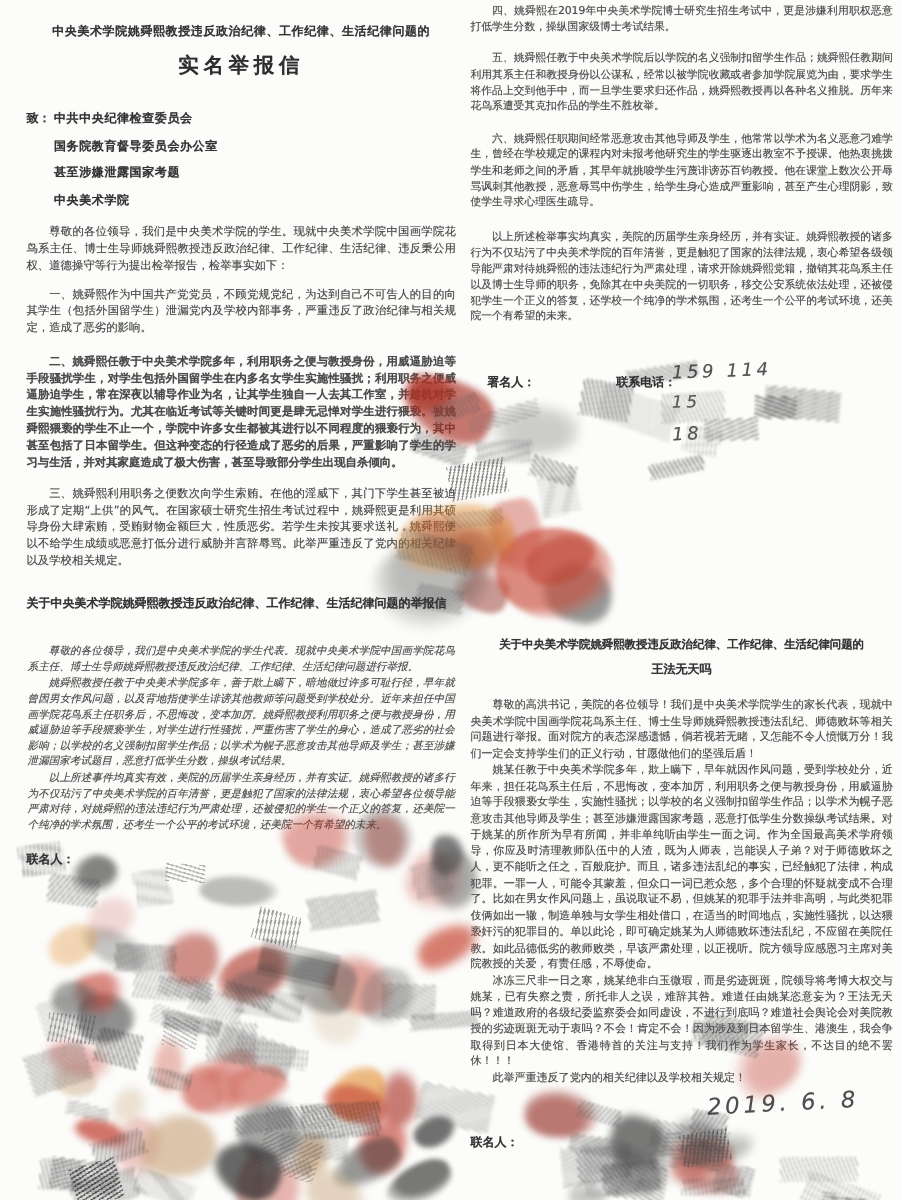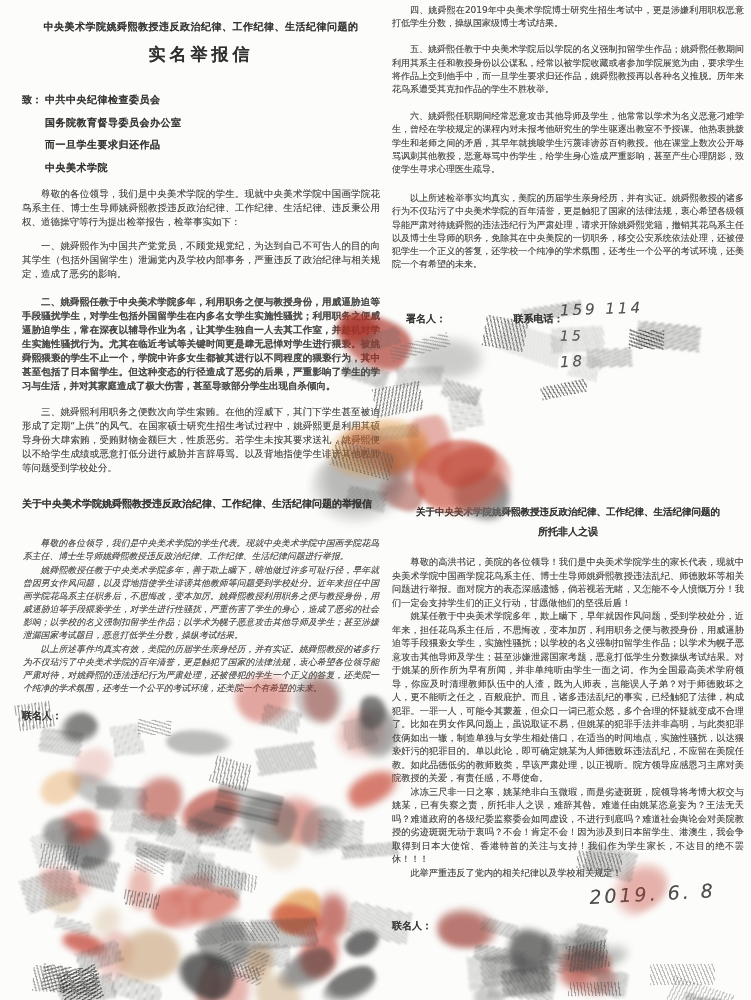--- a/index.html
+++ b/index.html
@@ -29,21 +29,21 @@
   .col-right p.r0{margin-top:4px;} .col-right p.r1{margin-top:13px;}
   .col-right p.r2{margin-top:14px;} .col-right p.r3{margin-top:16px;}
   .signer-row{position:absolute;left:4px;top:312px;font-size:10px;font-weight:bold;color:#333;margin-left:10px;}
   .signer-row .phone-label{margin-left:64px;}
   .hand{font-family:"DejaVu Sans",sans-serif;font-style:italic;color:#2f2f2f;}
   .phone-lines{position:absolute;left:168px;top:300px;}
   .phone-line{letter-spacing:3px;opacity:.82;}
   .phone-line.l1{font-size:15px;transform:rotate(-2deg);}
   .phone-line.l2{font-size:14px;margin-top:9px;transform:rotate(-1deg);}
   .phone-line.l3{font-size:15px;margin-top:8px;transform:rotate(-3deg);}
-  .family{position:absolute;left:0;top:505px;width:352px;}
+  .family{position:absolute;left:0;top:531px;width:352px;}
   .family-title{font-size:9.5px;font-weight:bold;text-align:center;color:#333;line-height:13px;}
   .family-title2{margin-top:7px;font-size:10px;font-weight:bold;text-align:center;color:#333;}
   .family p{margin:0;font-size:9.2px;line-height:13.5px;text-align:justify;text-indent:2em;color:#4c4c4c;}
   .family p.first{margin-top:16px;}
   .date-hand{margin-top:8px;padding-right:28px;text-align:right;font-size:19px;letter-spacing:3px;transform:rotate(-3deg);opacity:.85;}
   .family .signer-label{display:block;margin-top:10px;}
   .smudge-field{position:absolute;pointer-events:none;}
   .blob,.scribble{position:absolute;pointer-events:none;}
 </style>
 </head>
@@ -52,28 +52,28 @@
 <div class="page">
 
   <section class="col col-left soft">
     <div class="hdr">中央美术学院姚舜熙教授违反政治纪律、工作纪律、生活纪律问题的</div>
     <div class="main-title">实名举报信</div>
 
     <div class="addr">
       <span class="prefix">致：</span>
       <div class="addr-line">中共中央纪律检查委员会</div>
       <div class="addr-line">国务院教育督导委员会办公室</div>
-      <div class="addr-line">而一旦学生要求归还作品</div>
+      <div class="addr-line">甚至涉嫌泄露国家考题</div>
       <div class="addr-line">中央美术学院</div>
     </div>
 
     <p class="body m1">尊敬的各位领导，我们是中央美术学院的学生。现就中央美术学院中国画学院花鸟系主任、博士生导师姚舜熙教授违反政治纪律、工作纪律、生活纪律、违反秉公用权、道德操守等行为提出检举报告，检举事实如下：</p>
     <p class="body m2">一、姚舜熙作为中国共产党党员，不顾党规党纪，为达到自己不可告人的目的向其学生（包括外国留学生）泄漏党内及学校内部事务，严重违反了政治纪律与相关规定，造成了恶劣的影响。</p>
     <p class="body m3">二、姚舜熙任教于中央美术学院多年，利用职务之便与教授身份，用威逼胁迫等手段骚扰学生，对学生包括外国留学生在内多名女学生实施性骚扰；利用职务之便威逼胁迫学生，常在深夜以辅导作业为名，让其学生独自一人去其工作室，并趁机对学生实施性骚扰行为。尤其在临近考试等关键时间更是肆无忌惮对学生进行猥亵。被姚舜熙猥亵的学生不止一个，学院中许多女生都被其进行以不同程度的猥亵行为，其中甚至包括了日本留学生。但这种变态的行径造成了恶劣的后果，严重影响了学生的学习与生活，并对其家庭造成了极大伤害，甚至导致部分学生出现自杀倾向。</p>
-    <p class="body m4">三、姚舜熙利用职务之便数次向学生索贿。在他的淫威下，其门下学生甚至被迫形成了定期“上供”的风气。在国家硕士研究生招生考试过程中，姚舜熙更是利用其硕导身份大肆索贿，受贿财物金额巨大，性质恶劣。若学生未按其要求送礼，姚舜熙便以不给学生成绩或恶意打低分进行威胁并言辞辱骂。以及背地指使学生诽谤其他教师等问题受到学校处分。</p>
+    <p class="body m4">三、姚舜熙利用职务之便数次向学生索贿。在他的淫威下，其门下学生甚至被迫形成了定期“上供”的风气。在国家硕士研究生招生考试过程中，姚舜熙更是利用其硕导身份大肆索贿，受贿财物金额巨大，性质恶劣。若学生未按其要求送礼，姚舜熙便以不给学生成绩或恶意打低分进行威胁并言辞辱骂。此举严重违反了党内的相关纪律以及学校相关规定。</p>
 
     <div class="sub">
       <div class="sub-title">关于中央美术学院姚舜熙教授违反政治纪律、工作纪律、生活纪律问题的举报信</div>
       <p class="first">尊敬的各位领导，我们是中央美术学院的学生代表。现就中央美术学院中国画学院花鸟系主任、博士生导师姚舜熙教授违反政治纪律、工作纪律、生活纪律问题进行举报。</p>
       <p>姚舜熙教授任教于中央美术学院多年，善于欺上瞒下，暗地做过许多可耻行径，早年就曾因男女作风问题，以及背地指使学生诽谤其他教师等问题受到学校处分。近年来担任中国画学院花鸟系主任职务后，不思悔改，变本加厉。姚舜熙教授利用职务之便与教授身份，用威逼胁迫等手段猥亵学生，对学生进行性骚扰，严重伤害了学生的身心，造成了恶劣的社会影响；以学校的名义强制扣留学生作品；以学术为幌子恶意攻击其他导师及学生；甚至涉嫌泄漏国家考试题目，恶意打低学生分数，操纵考试结果。</p>
       <p>以上所述事件均真实有效，美院的历届学生亲身经历，并有实证。姚舜熙教授的诸多行为不仅玷污了中央美术学院的百年清誉，更是触犯了国家的法律法规，衷心希望各位领导能严肃对待，对姚舜熙的违法违纪行为严肃处理，还被侵犯的学生一个正义的答复，还美院一个纯净的学术氛围，还考生一个公平的考试环境，还美院一个有希望的未来。</p>
     </div>
 
     <div class="signer-label">联名人：</div>
   </section>
@@ -89,21 +89,21 @@
       <span class="phone-label">联系电话：</span>
     </div>
     <div class="phone-lines hand">
       <div class="phone-line l1">159 114</div>
       <div class="phone-line l2">15</div>
       <div class="phone-line l3">18</div>
     </div>
 
     <div class="family">
       <div class="family-title">关于中央美术学院姚舜熙教授违反政治纪律、工作纪律、生活纪律问题的</div>
-      <div class="family-title2">所托非人之误</div>
+      <div class="family-title2">王法无天吗</div>
       <p class="first">尊敬的高洪书记，美院的各位领导！我们是中央美术学院学生的家长代表，现就中央美术学院中国画学院花鸟系主任、博士生导师姚舜熙教授违法乱纪、师德败坏等相关问题进行举报。面对院方的表态深感遗憾，倘若视若无睹，又怎能不令人愤慨万分！我们一定会支持学生们的正义行动，甘愿做他们的坚强后盾！</p>
       <p>姚某任教于中央美术学院多年，欺上瞒下，早年就因作风问题，受到学校处分，近年来，担任花鸟系主任后，不思悔改，变本加厉，利用职务之便与教授身份，用威逼胁迫等手段猥亵女学生，实施性骚扰；以学校的名义强制扣留学生作品；以学术为幌子恶意攻击其他导师及学生；甚至涉嫌泄露国家考题，恶意打低学生分数操纵考试结果。对于姚某的所作所为早有所闻，并非单纯听由学生一面之词。作为全国最高美术学府领导，你应及时清理教师队伍中的人渣，既为人师表，岂能误人子弟？对于师德败坏之人，更不能听之任之，百般庇护。而且，诸多违法乱纪的事实，已经触犯了法律，构成犯罪。一罪一人，可能令其蒙羞，但众口一词已惹众怒，多个合理的怀疑就变成不合理了。比如在男女作风问题上，虽说取证不易，但姚某的犯罪手法并非高明，与此类犯罪伎俩如出一辙，制造单独与女学生相处借口，在适当的时间地点，实施性骚扰，以达猥亵奸污的犯罪目的。单以此论，即可确定姚某为人师德败坏违法乱纪，不应留在美院任教。如此品德低劣的教师败类，早该严肃处理，以正视听。院方领导应感恩习主席对美院教授的关爱，有责任感，不辱使命。</p>
       <p>冰冻三尺非一日之寒，姚某绝非白玉微瑕，而是劣迹斑斑，院领导将考博大权交与姚某，已有失察之责，所托非人之误，难辞其咎。难道任由姚某恣意妄为？王法无天吗？难道政府的各级纪委监察委会如同虚设，不进行到底吗？难道社会舆论会对美院教授的劣迹斑斑无动于衷吗？不会！肯定不会！因为涉及到日本留学生、港澳生，我会争取得到日本大使馆、香港特首的关注与支持！我们作为学生家长，不达目的绝不罢休！！！</p>
       <p>此举严重违反了党内的相关纪律以及学校相关规定！</p>
       <div class="date-hand hand">2019. 6. 8</div>
       <span class="signer-label">联名人：</span>
     </div>
   </section>
 
   <div class="smudge-field" style="left:30px;top:688px;width:350px;height:308px;">

